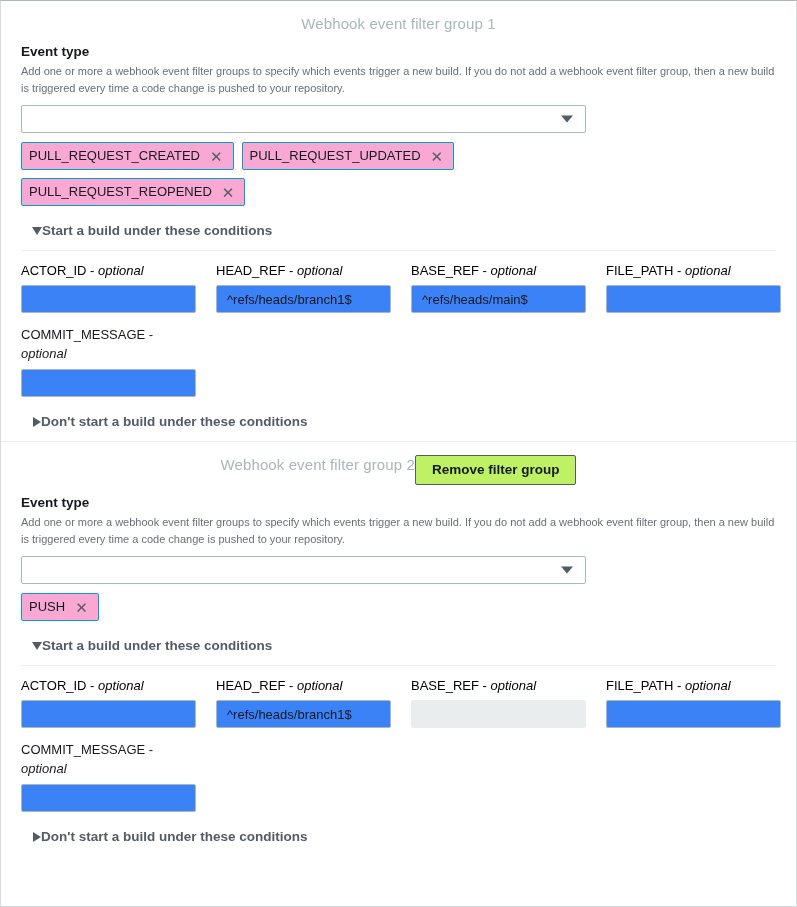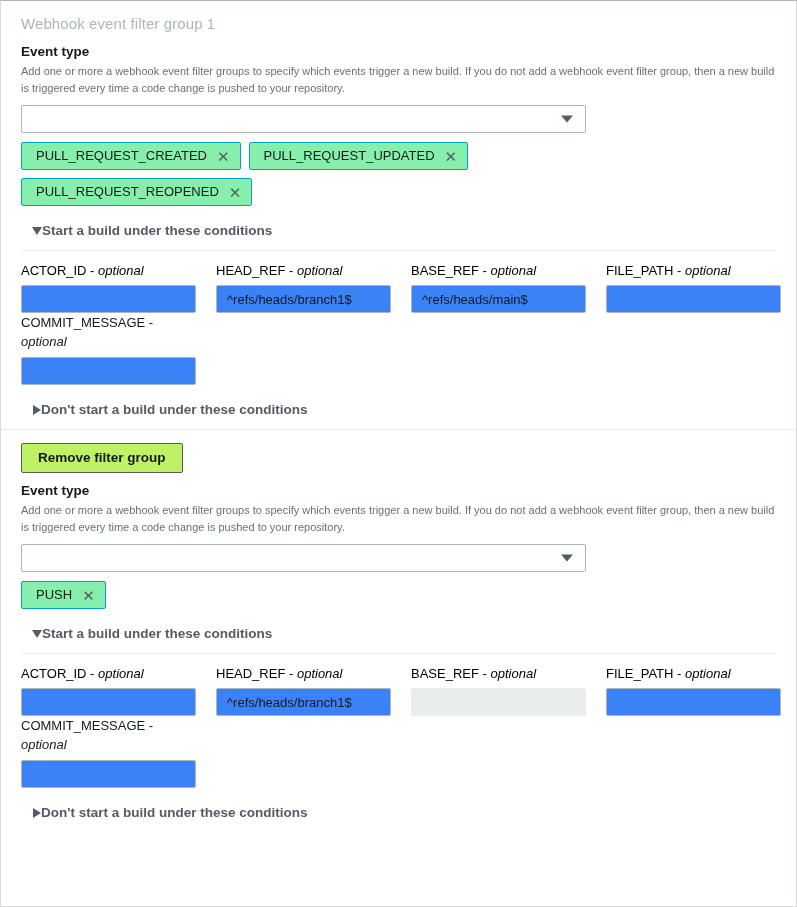--- a/index.html
+++ b/index.html
@@ -25,21 +25,21 @@
   }
   .group-divider {
     height: 1px;
     background: #eaeded;
     width: 100%;
   }
 
   .group-head {
     display: flex;
     align-items: flex-start;
-    justify-content: flex-start;
+    justify-content: center;
     padding-top: 13px;
     min-height: 30px;
   }
   .group-title {
     font-size: 15px;
     color: #aab7b8;
     font-weight: 400;
     line-height: 20px;
     letter-spacing: 0.1px;
   }
@@ -100,22 +100,22 @@
     flex-wrap: wrap;
     gap: 8px 8px;
     max-width: 565px;
   }
   .tag {
     display: inline-flex;
     align-items: center;
     gap: 10px;
     border: 1px solid #00a1c9;
     border-radius: 2px;
-    background: #86efac;
-    padding: 4px 10px 4px 14px;
+    background: #f9a8d4;
+    padding: 4px 10px 4px 7px;
     font-size: 13px;
     color: #16191f;
     line-height: 18px;
     height: 28px;
     white-space: nowrap;
   }
   .tag-x {
     color: #545b64;
     font-size: 15px;
     line-height: 1;
@@ -190,21 +190,21 @@
     padding: 0 8px 0 10px;
     outline: none;
   }
   .txt-input::placeholder { color: #aab7b8; }
   .txt-input.disabled {
     background: #eaeded;
     border-color: #eaeded;
     cursor: not-allowed;
   }
 
-  .commit-block { }
+  .commit-block { margin-top: 12px; }
   .commit-label {
     font-size: 13px;
     color: #16191f;
     line-height: 19px;
     width: 150px;
   }
   .commit-label em { font-style: italic; }
   .commit-input { margin-top: 6px; }
 
   .spacer-bottom { height: 10px; }
@@ -278,20 +278,21 @@
     </div>
 
     <div class="spacer-bottom"></div>
   </section>
 
   <div class="group-divider"></div>
 
   <section class="group">
 
     <div class="group-head">
+      <div class="group-title">Webhook event filter group 2</div>
       <button class="btn-remove">Remove filter group</button>
     </div>
 
     <div class="field-heading">Event type</div>
     <div class="field-desc">Add one or more a webhook event filter groups to specify which events trigger a new build. If you do not add a webhook event filter group, then a new build is triggered every time a code change is pushed to your repository.</div>
 
     <div class="select-wrap">
       <span class="select-caret"></span>
     </div>
 

